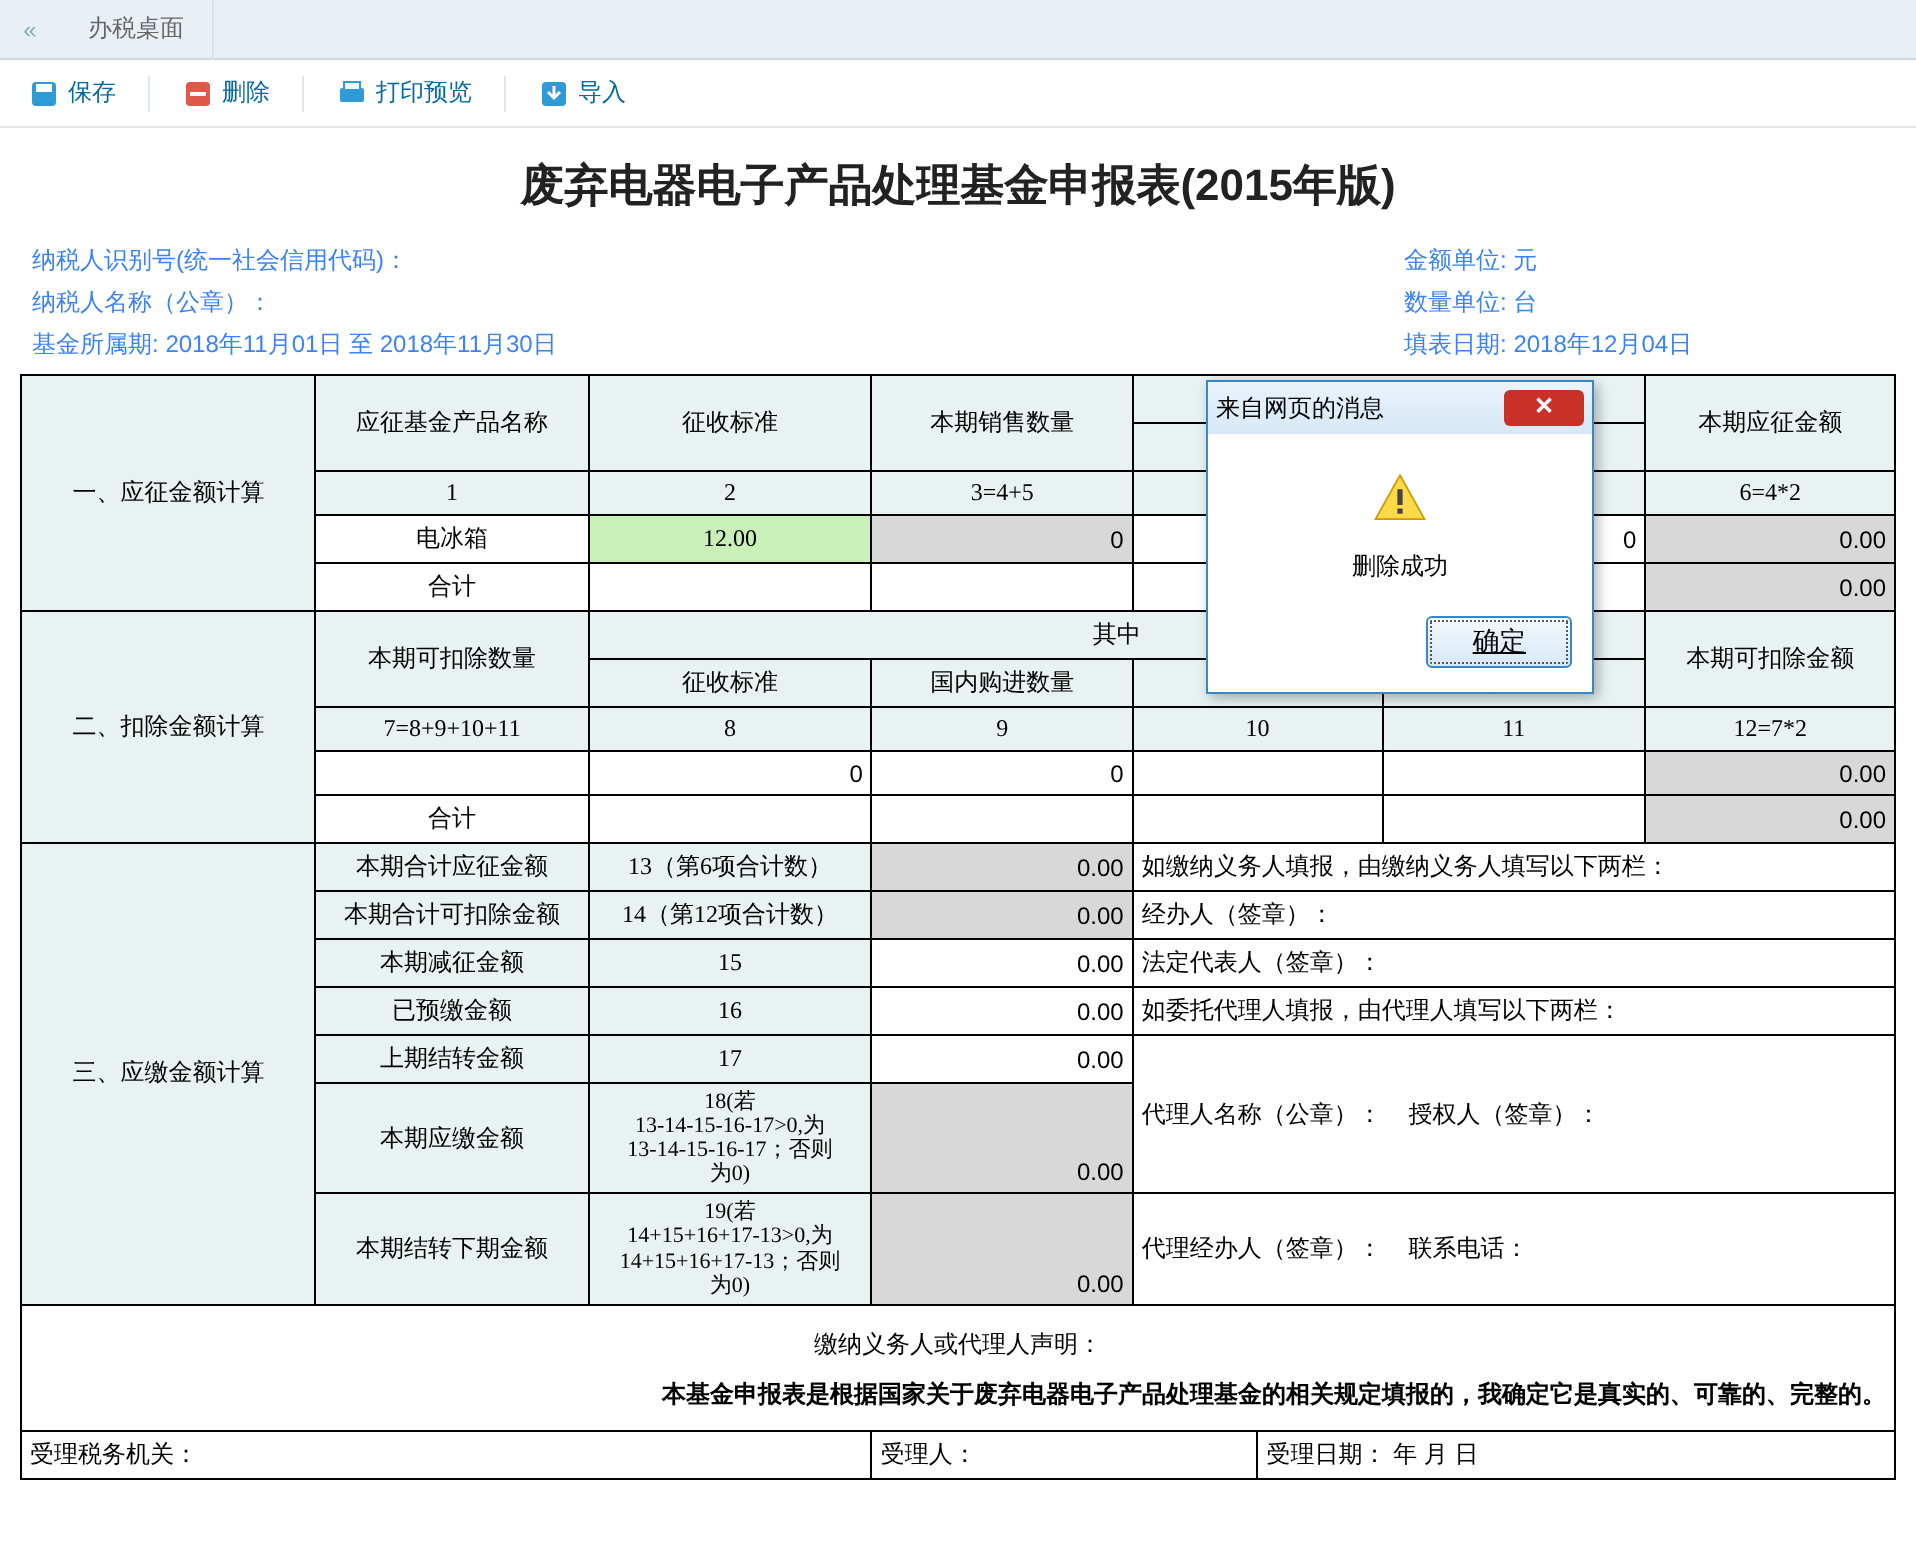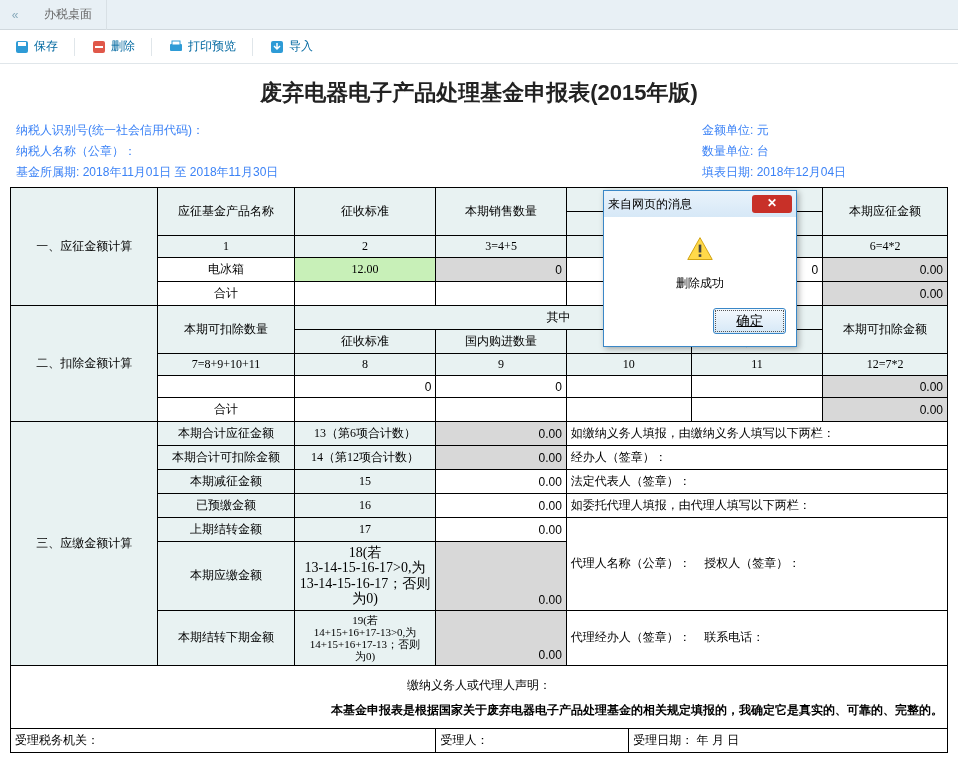--- a/index.html
+++ b/index.html
@@ -224,21 +224,21 @@
     <tr>
       <td class="hdr">上期结转金额</td>
       <td class="hdr">17</td>
       <td class="rt">0.00</td>
       <td colspan="5" rowspan="2" class="lt">
         <span>代理人名称（公章）：</span>&nbsp;&nbsp;&nbsp;&nbsp;<span>授权人（签章）：</span>
       </td>
     </tr>
     <tr>
       <td class="hdr">本期应缴金额</td>
-      <td class="hdr" style="white-space:pre-line;font-size:14px;line-height:1.1">18(若
+      <td class="hdr" style="white-space:pre-line;font-size:11px;line-height:1.1">18(若
 13-14-15-16-17&gt;0,为
 13-14-15-16-17；否则
 为0)</td>
       <td class="rt gray" style="vertical-align:bottom">0.00</td>
     </tr>
     <tr>
       <td class="hdr">本期结转下期金额</td>
       <td class="hdr" style="white-space:pre-line;font-size:11px;line-height:1.1">19(若
 14+15+16+17-13&gt;0,为
 14+15+16+17-13；否则

